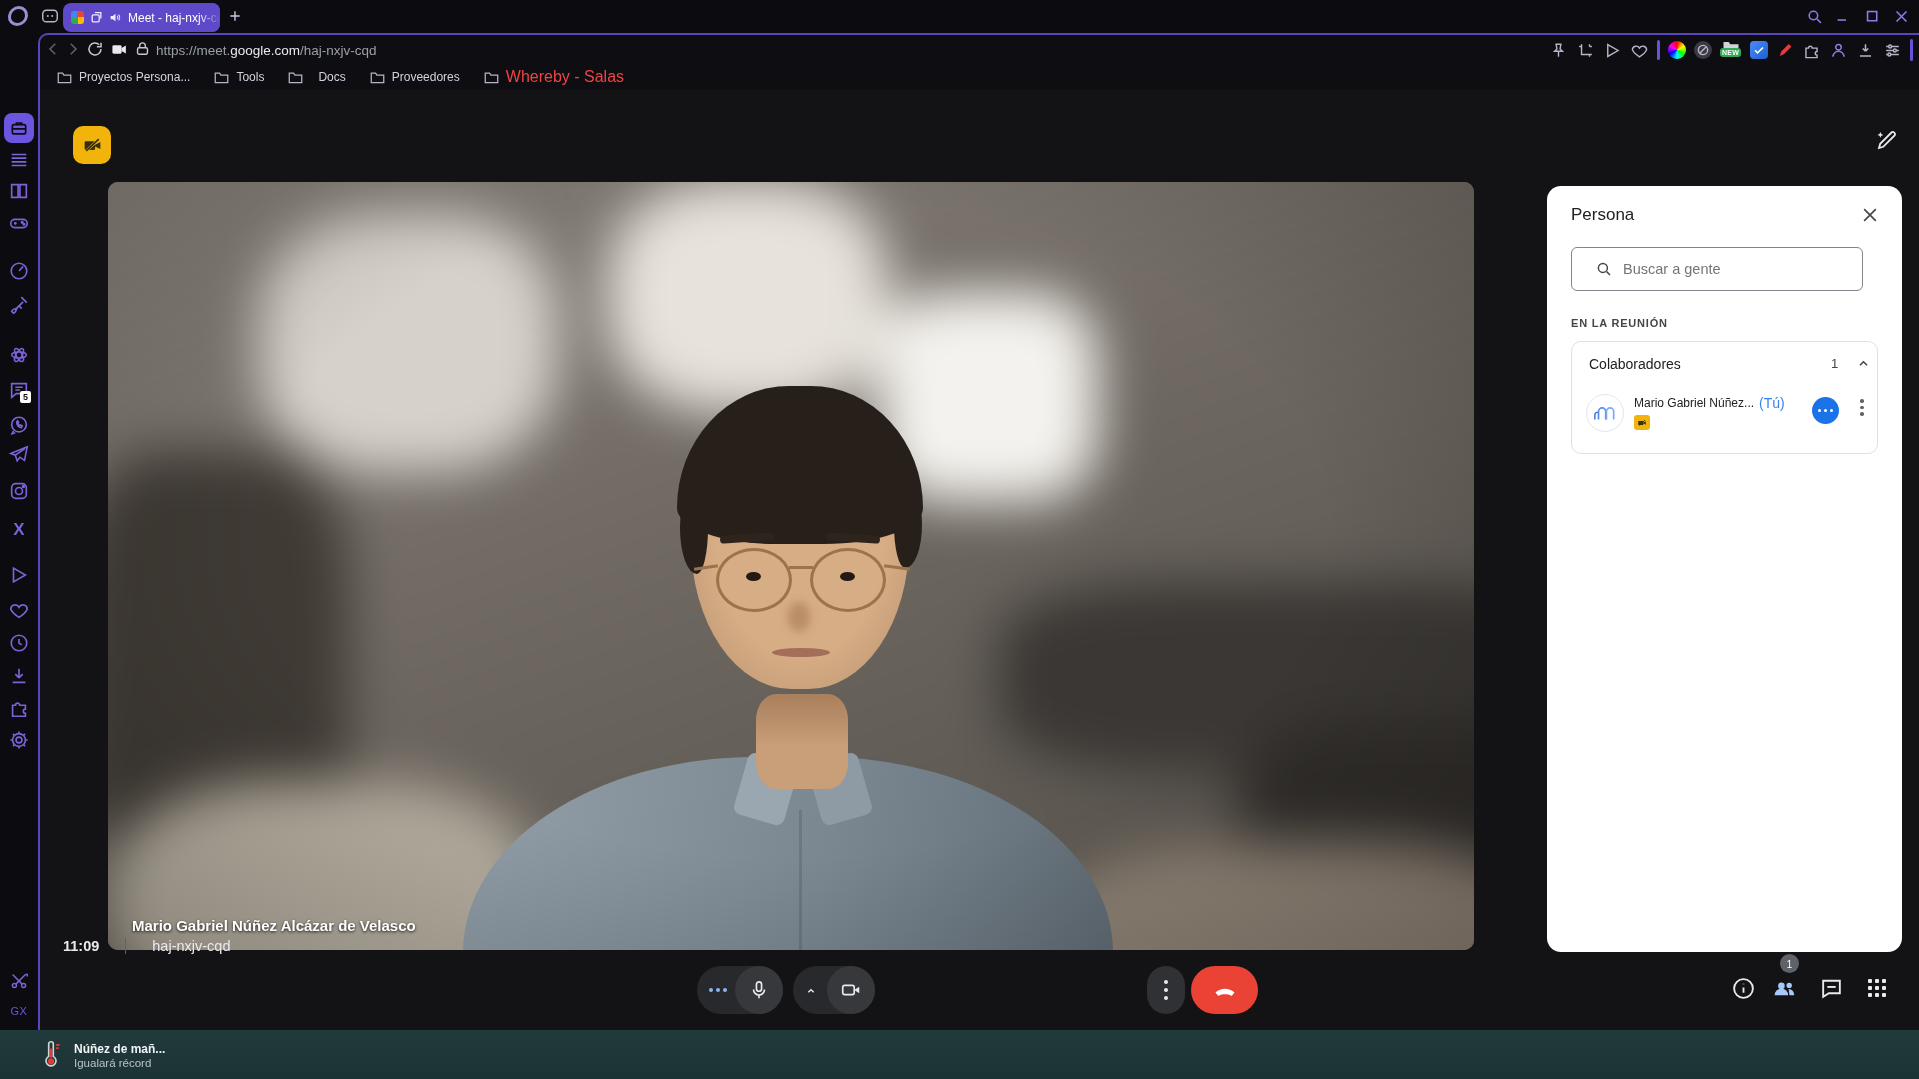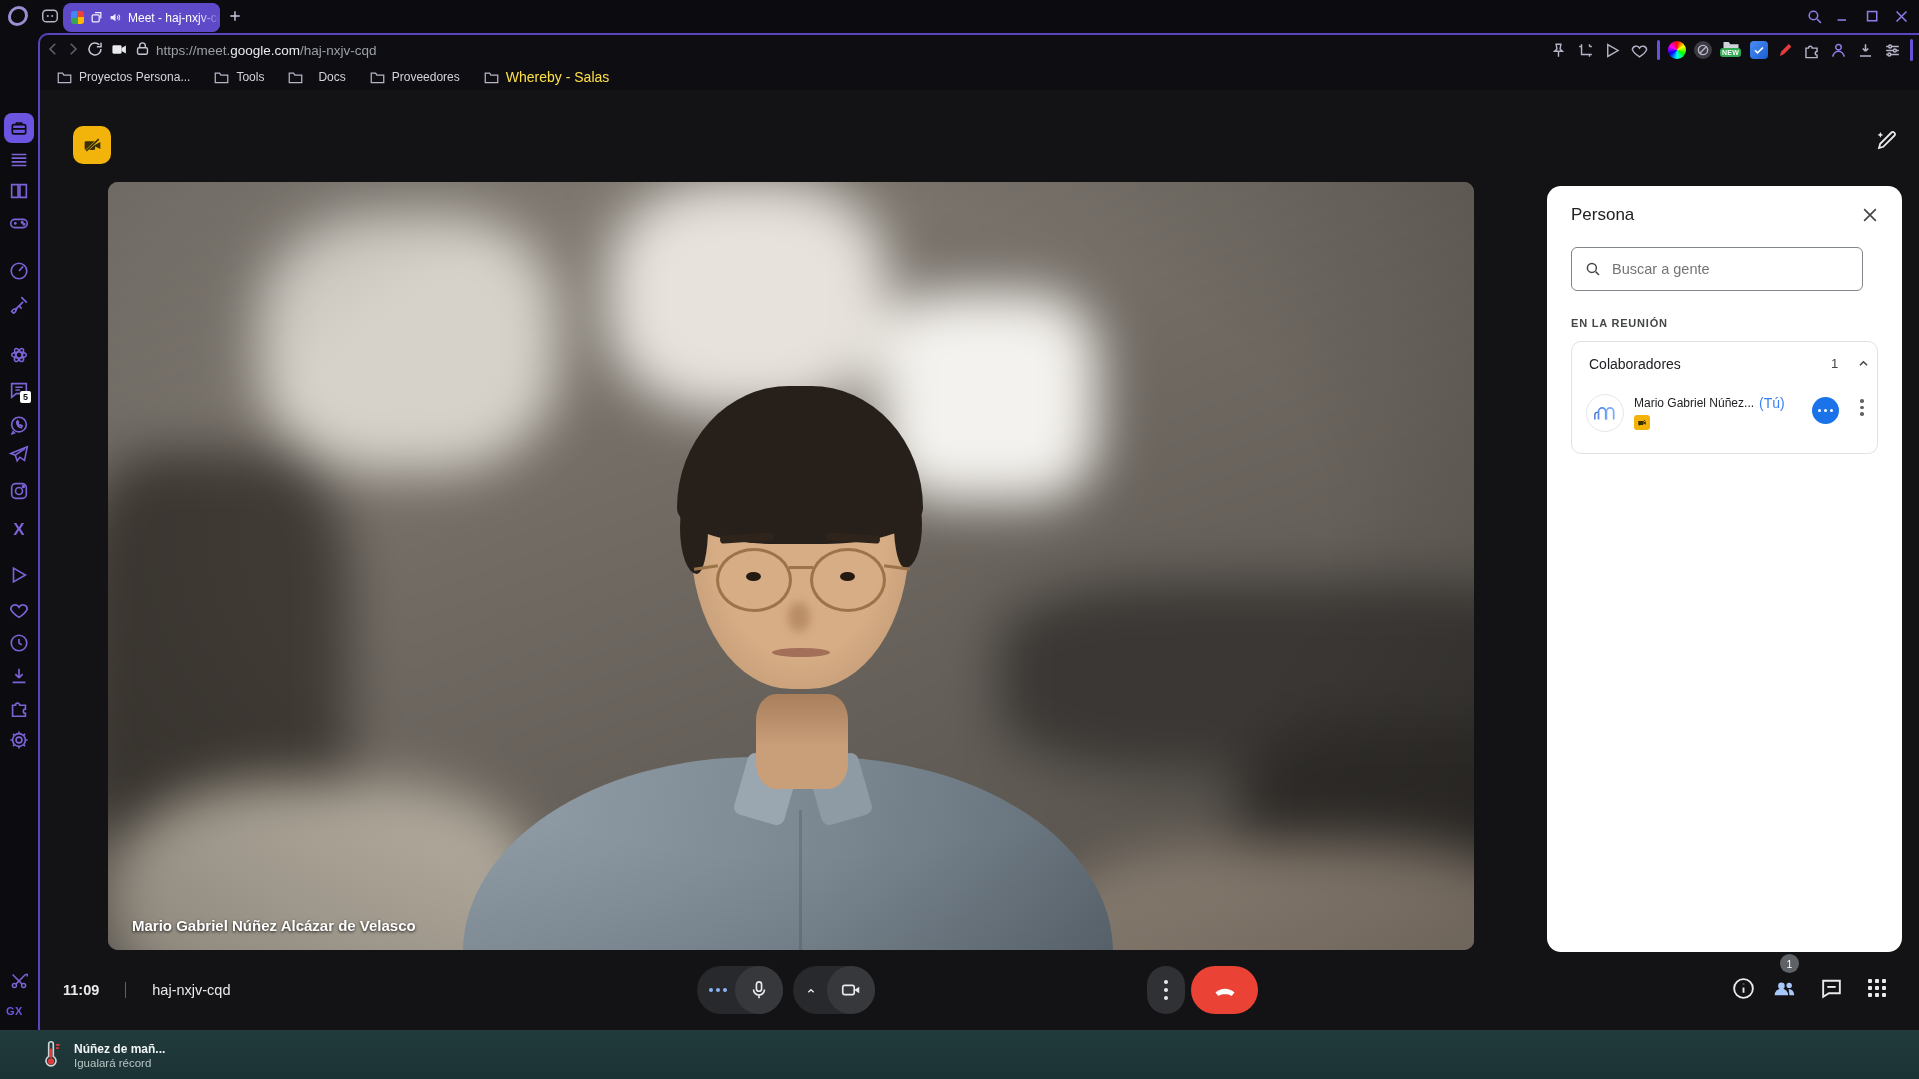--- a/index.html
+++ b/index.html
@@ -181,21 +181,21 @@
         <path d="M12 2.6v2.4M12 19v2.4M2.6 12H5M19 12h2.4M5.4 5.4L7 7M17 17l1.6 1.6M18.6 5.4L17 7M7 17l-1.6 1.6"></path>
       </svg>
     </div>
   <div class="abs sideic" style="left:8px;top:937px">
       <svg width="22" height="22" viewBox="0 0 24 24" fill="none" stroke="currentColor" stroke-width="1.6">
         <circle cx="7" cy="17" r="2.2"></circle>
         <circle cx="17" cy="17" r="2.2"></circle>
         <path d="M8.6 15.4L19 5M15.4 15.4L5 5M19 5h2v2"></path>
       </svg>
     </div>
-  <div class="abs" style="left:6px;top:972px;width:26px;color:#6c55e0;font-size:11px;font-weight:700;letter-spacing:.5px"><span>GX</span></div>
+  <div class="abs" style="left:6px;top:972px;width:26px;text-align:center;color:#6c55e0;font-size:11px;font-weight:400;letter-spacing:.5px"><span>GX</span></div>
   <div class="abs" style="left:8px;top:1006px;display:flex;gap:4px">
     <i style="width:3px;height:3px;border-radius:50%;background:#7c63d8"></i>
       <i style="width:3px;height:3px;border-radius:50%;background:#7c63d8"></i>
       <i style="width:3px;height:3px;border-radius:50%;background:#7c63d8"></i>
   </div>
 </div>
 
 <div class="abs" style="left:38px;top:33px;width:1881px;height:997px;border-left:2px solid #5b44c0;border-top:2px solid #5b44c0;border-top-left-radius:10px;background:#0e0d12"></div>
 
 <div class="abs" style="left:40px;top:35px;width:1879px;height:29px">
@@ -327,21 +327,21 @@
   <div class="flex" style="gap:7px">
       <svg width="15" height="13" viewBox="0 0 24 20" fill="none" stroke="#b9b3c8" stroke-width="2">
         <path d="M2 3h7l2 3h11v12H2z"></path>
       </svg>
       <span class="txt" style="color:#d5d2dc;font-size:12px">Proveedores</span>
     </div>
   <div class="flex" style="gap:7px">
       <svg width="15" height="13" viewBox="0 0 24 20" fill="none" stroke="#b9b3c8" stroke-width="2">
         <path d="M2 3h7l2 3h11v12H2z"></path>
       </svg>
-      <span class="txt" style="color:#fde047;font-size:14px">Whereby - Salas</span>
+      <span class="txt" style="color:#ef4444;font-size:16px">Whereby - Salas</span>
     </div>
 </div>
 
 <div class="abs" style="left:40px;top:90px;width:1879px;height:940px;background:#131316">
 
   <div class="abs" style="left:33px;top:36px;width:38px;height:38px;background:#f2b40a;border-radius:10px;display:flex;align-items:center;justify-content:center">
     <svg width="21" height="21" viewBox="0 0 24 24">
         <rect x="3" y="7" width="12" height="10" rx="1.5" fill="#38300a"></rect>
         <path d="M15 11l6-3v8l-6-3z" fill="#38300a"></path>
         <path d="M4 19L20 4" stroke="#f2b40a" stroke-width="3"></path>
@@ -395,21 +395,21 @@
   </div>
 
   <div class="abs" style="left:1507px;top:96px;width:355px;height:766px;background:#fff;border-radius:14px">
     <div class="abs txt" style="left:24px;top:19px;font-size:17px;color:#202124">Persona</div>
     <div class="abs" style="left:313px;top:19px">
         <svg width="20" height="20" viewBox="0 0 24 24" stroke="#444746" stroke-width="2" fill="none">
           <path d="M5 5l14 14M19 5L5 19"></path>
         </svg>
       </div>
 
-    <div class="abs flex" style="left:24px;top:61px;width:292px;height:44px;border:1px solid #80868b;border-radius:6px;padding:0 12px;gap:10px">
+    <div class="abs flex" style="left:24px;top:61px;width:292px;height:44px;border:1px solid #80868b;border-radius:6px;padding:0 23px;gap:10px">
       <span>
           <svg width="18" height="18" viewBox="0 0 24 24" fill="none" stroke="#444746" stroke-width="2">
             <circle cx="10.5" cy="10.5" r="6"></circle>
             <path d="M15.5 15.5L20 20"></path>
           </svg>
         </span>
       <input style="border: 0px; outline: 0px; flex: 1 1 0%; font-size: 14.5px; color: rgb(32, 33, 36); font-family: inherit; background: transparent;" placeholder="Buscar a gente">
     </div>
     <div class="abs txt" style="left:24px;top:131px;font-size:11px;letter-spacing:.8px;color:#444746;font-weight:bold">EN LA REUNIÓN</div>
 
@@ -448,21 +448,21 @@
         </div>
         <div class="abs" style="left:288px;top:15px;display:flex;flex-direction:column;gap:3px">
           <i style="width:3.5px;height:3.5px;border-radius:50%;background:#5f6368"></i>
             <i style="width:3.5px;height:3.5px;border-radius:50%;background:#5f6368"></i>
             <i style="width:3.5px;height:3.5px;border-radius:50%;background:#5f6368"></i>
         </div>
       </div>
     </div>
   </div>
 
-  <div class="abs flex" style="left:23px;top:876px;height:48px;gap:26px">
+  <div class="abs flex" style="left:23px;top:832px;height:48px;gap:26px">
     <span class="txt" style="color:#e8eaed;font-size:14.5px;font-weight:bold">11:09</span>
     <span style="width:1px;height:16px;background:#5f6368"></span>
     <span class="txt" style="color:#e8eaed;font-size:14.5px">haj-nxjv-cqd</span>
   </div>
 
   <div class="abs" style="left:657px;top:876px;width:86px;height:48px;border-radius:24px;background:#28292c">
     <div class="abs" style="left:12px;top:22px;display:flex;gap:3px">
       <i style="width:4px;height:4px;border-radius:50%;background:#8ab4f8"></i>
         <i style="width:4px;height:4px;border-radius:50%;background:#8ab4f8"></i>
         <i style="width:4px;height:4px;border-radius:50%;background:#8ab4f8"></i>

